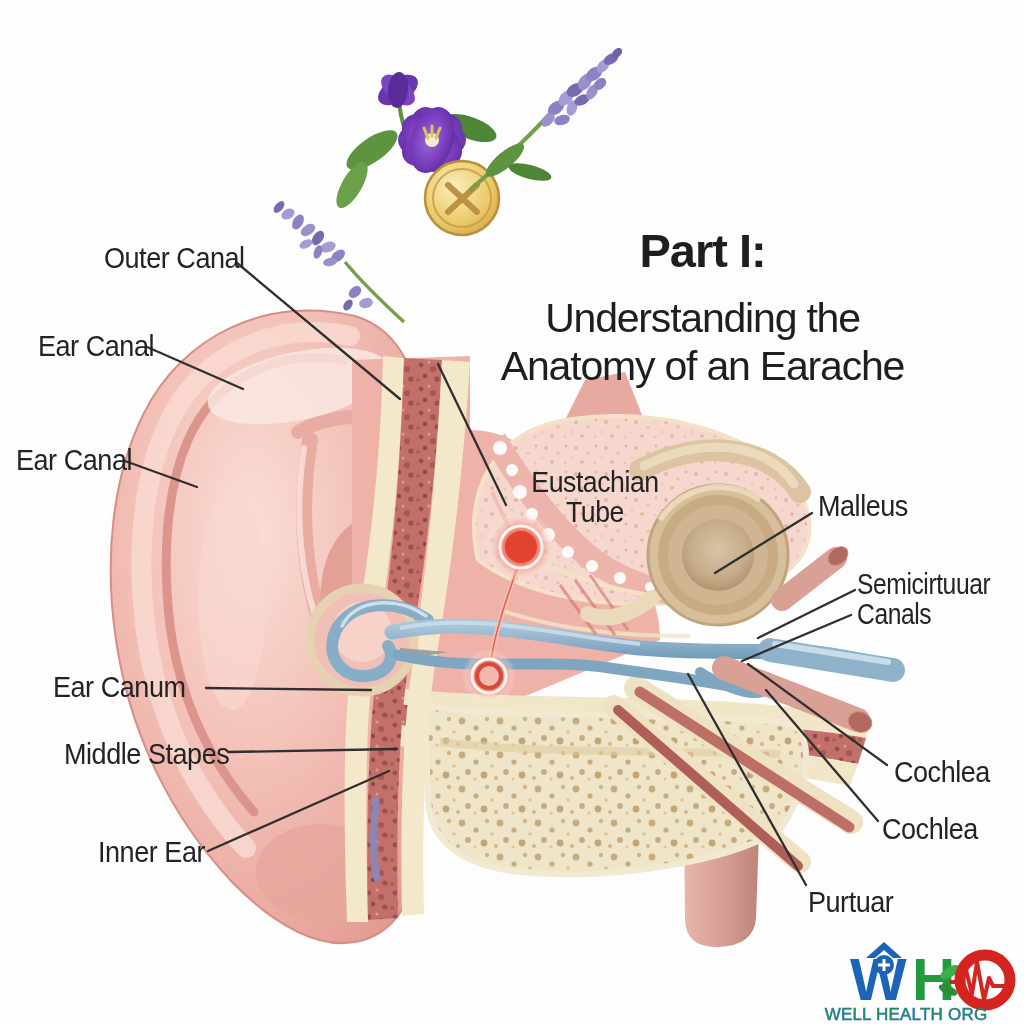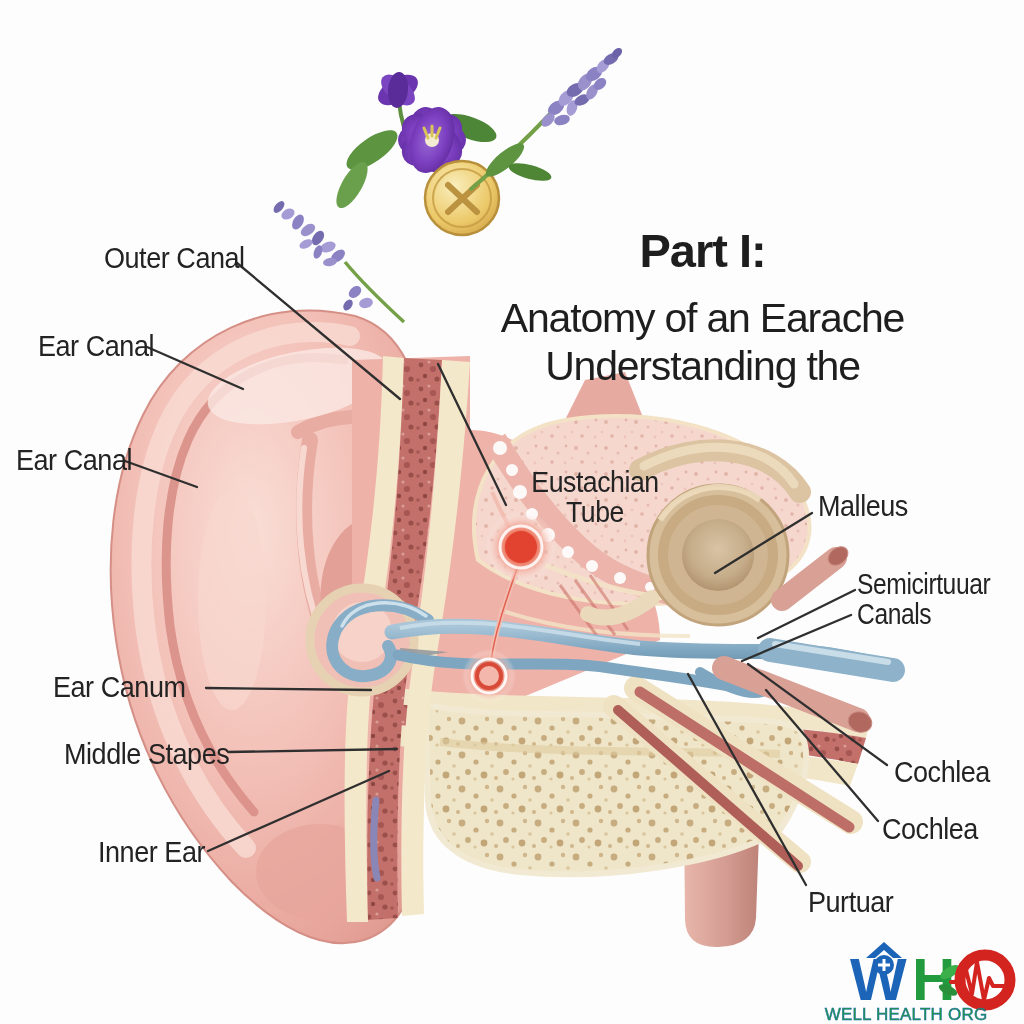--- a/index.html
+++ b/index.html
@@ -306,22 +306,22 @@
   <circle cx="985" cy="980" r="25" fill="none" stroke="#d42420" stroke-width="11"></circle>
   <path d="M 951,982 h 10 l 5,-12 l 6,24 l 5,-32 l 7,38 l 5,-22 l 4,8 h 14" stroke="#d42420" stroke-width="4" fill="none" stroke-linejoin="round" stroke-linecap="round"></path>
   <path d="M 866,958 L 884,942 L 902,958 L 893,958 L 884,950 L 875,958 Z" fill="#1c64b7"></path>
   <circle cx="884" cy="965" r="10" fill="#1c64b7"></circle>
   <path d="M 884,959 V 971 M 878,965 H 890" stroke="#ffffff" stroke-width="3"></path>
 </g>
 </svg>
 
 <div class="title-block">
   <div class="title-heading">Part I:</div>
+  <div class="title-sub">Understanding the</div>
   <div class="title-sub">Anatomy of an Earache</div>
-  <div class="title-sub">Understanding the</div>
 </div>
 
 <div class="lbl" style="left:104px;top:242px">Outer Canal</div>
 <div class="lbl" style="left:38px;top:330px">Ear Canal</div>
 <div class="lbl" style="left:16px;top:444px">Ear Canal</div>
 <div class="lbl" style="left:53px;top:671px">Ear Canum</div>
 <div class="lbl" style="left:64px;top:738px">Middle Stapes</div>
 <div class="lbl" style="left:98px;top:836px">Inner Ear</div>
 
 <div class="lbl center" style="left:515px;top:467px;width:160px;font-size:29px">

